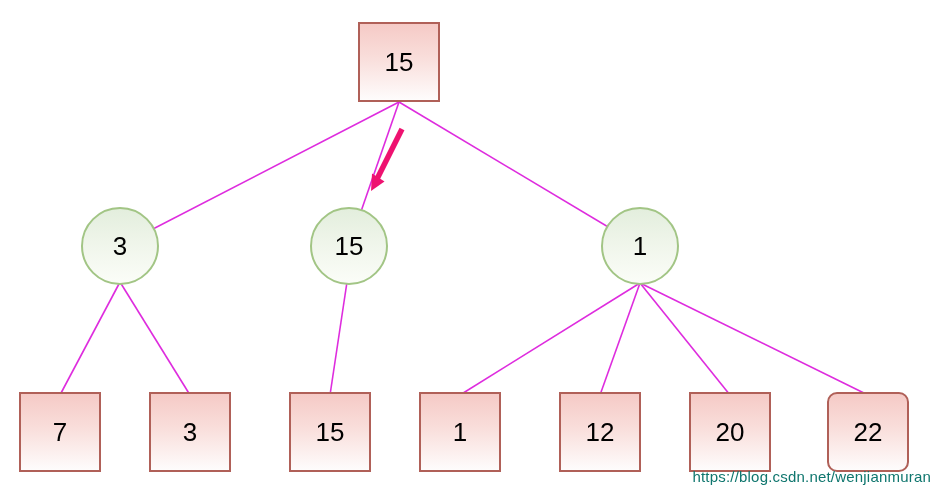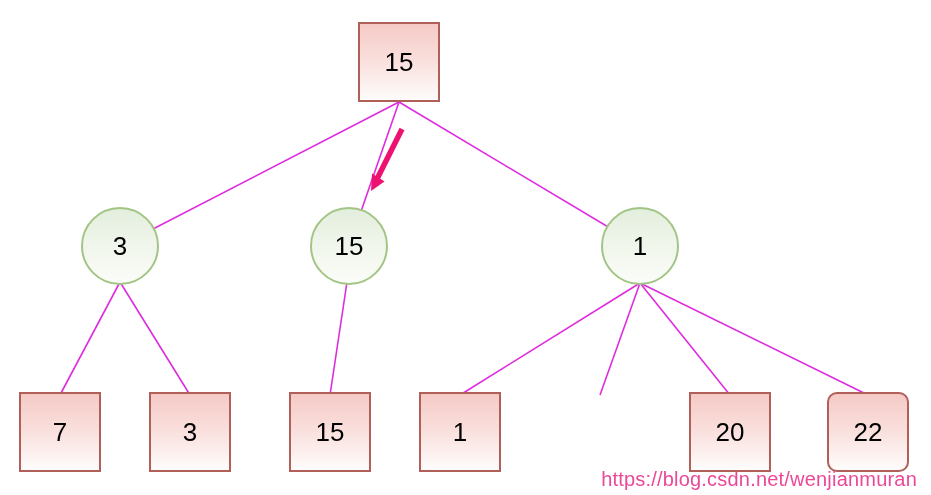--- a/index.html
+++ b/index.html
@@ -35,25 +35,25 @@
   }
   .node-circle {
     width: 78px;
     height: 78px;
     border: 2px solid #a2c585;
     border-radius: 50%;
     background: linear-gradient(to bottom, #e3eedd 0%, #eff5ea 45%, #fbfdf8 100%);
   }
   .watermark {
     position: absolute;
-    right: 14px;
+    right: 0;
     top: 468px;
     z-index: 3;
-    font-size: 20px;
-    color: #ec4899;
+    font-size: 15px;
+    color: #0f766e;
     letter-spacing: 0.2px;
     white-space: nowrap;
   }
 </style>
 </head>
 <body>
 
 <div class="canvas">
 
   <svg class="edges-svg" viewBox="0 0 931 495">
@@ -95,20 +95,23 @@
   </div>
   <div class="node node-square" style="left:149px; top:392px;">
     <span>3</span>
   </div>
   <div class="node node-square" style="left:289px; top:392px;">
     <span>15</span>
   </div>
   <div class="node node-square" style="left:419px; top:392px;">
     <span>1</span>
   </div>
+  <div class="node node-square" style="left:559px; top:392px;">
+    <span>12</span>
+  </div>
   <div class="node node-square" style="left:689px; top:392px;align-items:center;">
     <span>20</span>
   </div>
   <div class="node node-square" style="left:827px; top:392px;border-radius:10px;">
     <span>22</span>
   </div>
 
   <div class="watermark">https://blog.csdn.net/wenjianmuran</div>
 
 </div>

